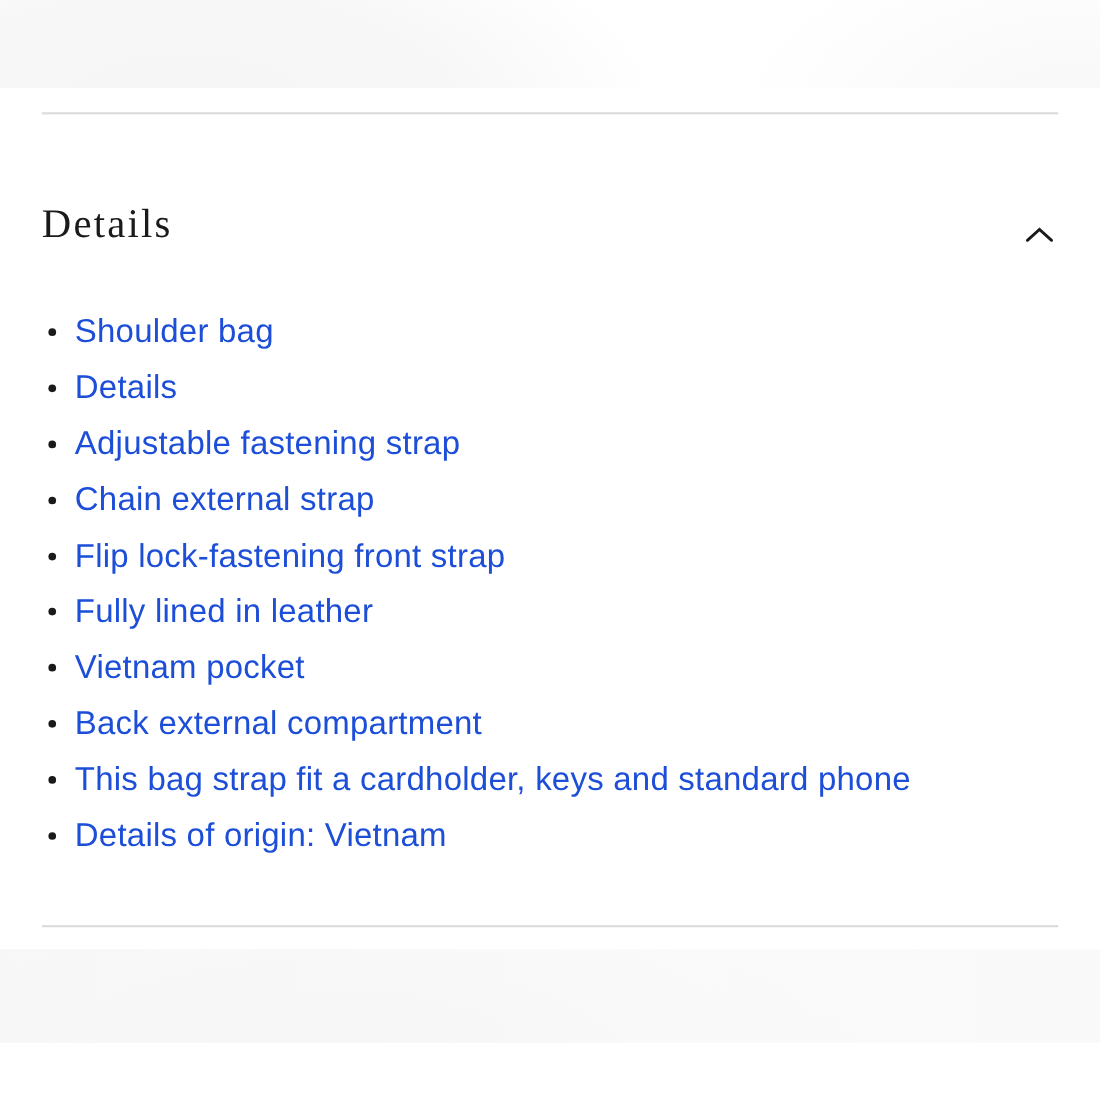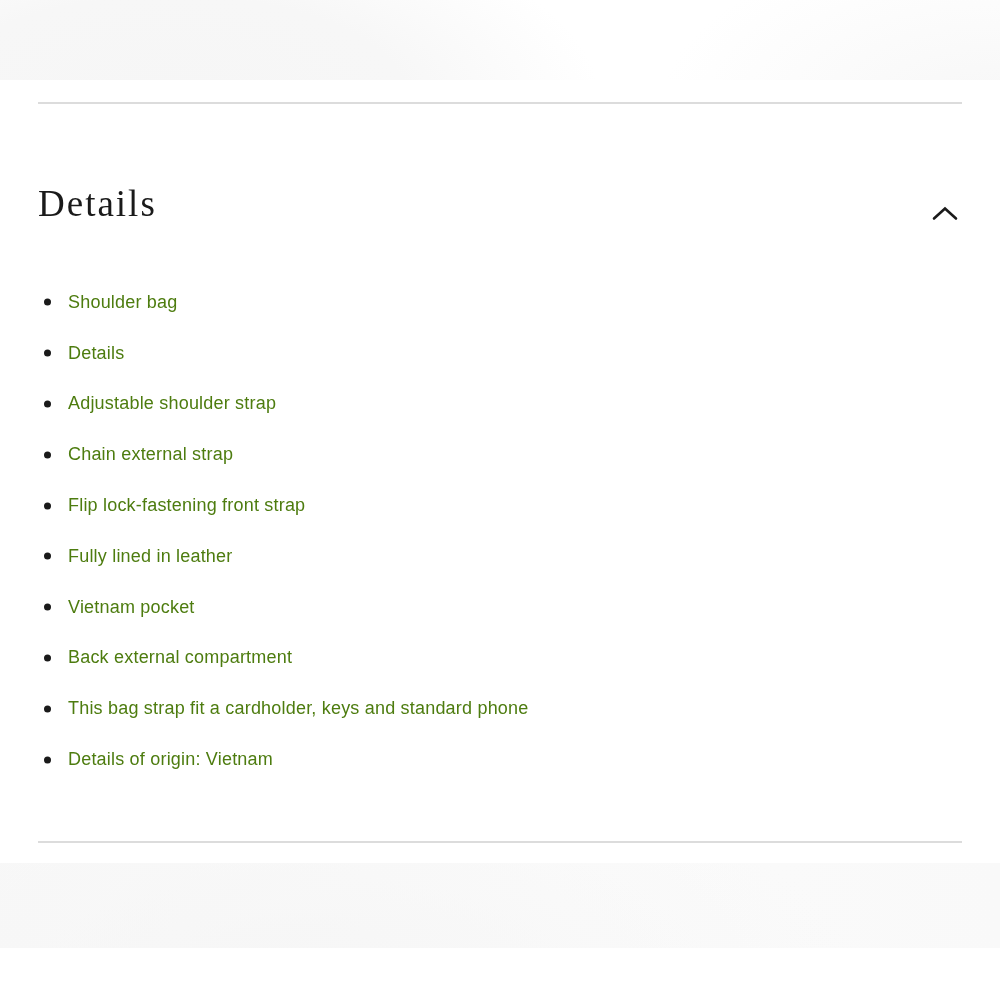--- a/index.html
+++ b/index.html
@@ -52,23 +52,23 @@
   .details-list {
     list-style: none;
     margin: 52px 38px 0 38px;
   }
   .details-list li {
     position: relative;
     height: 50.8px;
     display: flex;
     align-items: center;
     padding-left: 30px;
-    font-size: 18px;
+    font-size: 30px;
     letter-spacing: 0.2px;
-    color: #4d7c0f;
+    color: #1d4ed8;
     white-space: nowrap;
   }
   .details-list li::before {
     content: "";
     position: absolute;
     left: 6px;
     top: 50%;
     transform: translateY(-50%);
     width: 7px;
     height: 7px;
@@ -102,21 +102,21 @@
 </div>
 
 <ul class="details-list">
   <li>
       <span>Shoulder bag</span>
     </li>
   <li>
       <span>Details</span>
     </li>
   <li>
-      <span>Adjustable shoulder strap</span>
+      <span>Adjustable fastening strap</span>
     </li>
   <li>
       <span>Chain external strap</span>
     </li>
   <li>
       <span>Flip lock-fastening front strap</span>
     </li>
   <li>
       <span>Fully lined in leather</span>
     </li>

